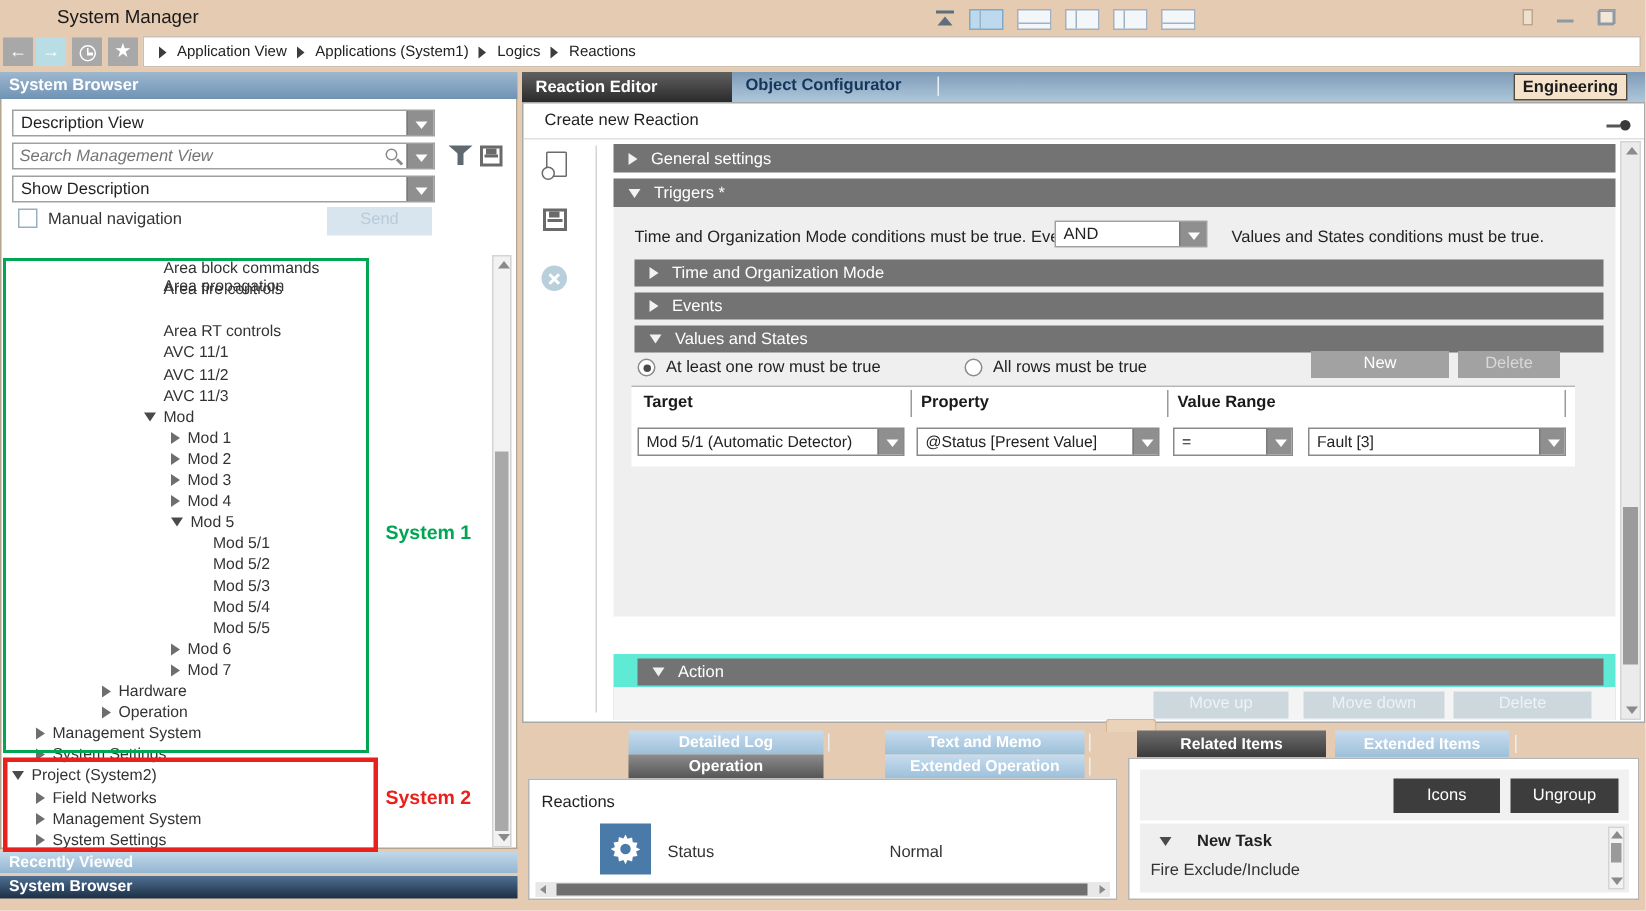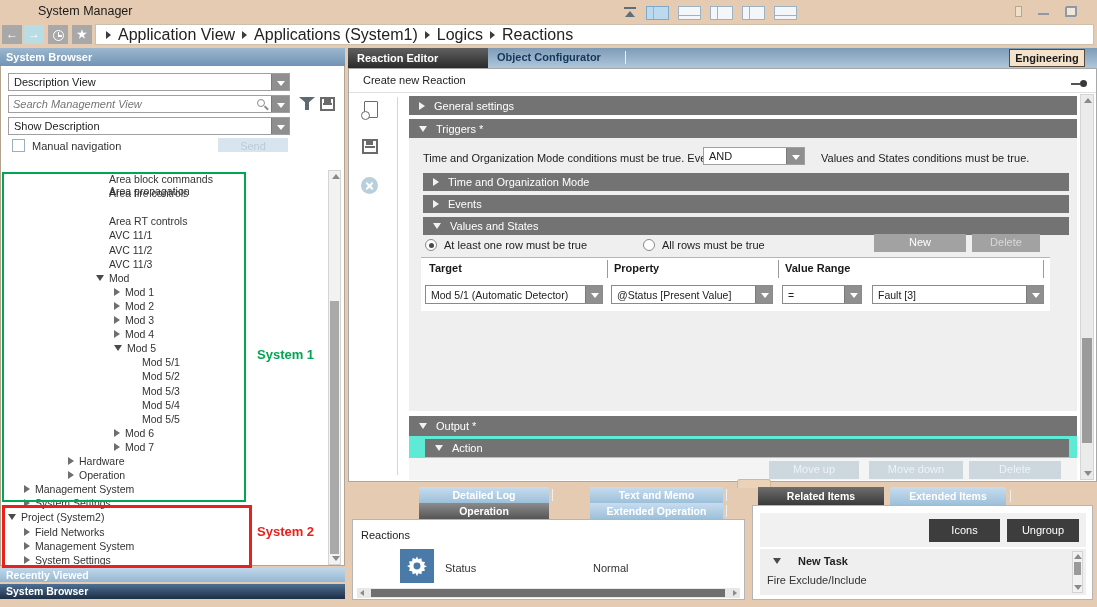--- a/index.html
+++ b/index.html
@@ -27,42 +27,42 @@
 
   
   .navrow { position:absolute; left:0; top:24px; width:1097px; height:22px; }
   .navbtn { position:absolute; top:1px; width:20px; height:19px; background:#a8a8a8; color:#fff; text-align:center; line-height:18px; font-size:12px; font-weight:bold; }
   .navbtn.fwd { background:#b9dde4; }
   .clock-glyph { display:inline-block; width:11px; height:11px; border:1.5px solid #fff; border-radius:50%; position:relative; top:3px; }
   .clock-glyph:before { content:""; position:absolute; left:4px; top:1px; width:1.5px; height:4px; background:#fff; }
   .clock-glyph:after { content:""; position:absolute; left:4px; top:4px; width:4px; height:1.5px; background:#fff; }
   .breadcrumb-bar { position:absolute; left:95px; top:0; width:999px; height:21px; background:#ffffff; border:1px solid #cdbfae; display:flex; align-items:center; padding-left:10px; gap:7px; }
   .bc-sep { width:0; height:0; border-left:5px solid #3c3c3c; border-top:4px solid transparent; border-bottom:4px solid transparent; }
-  .bc-item { font-size:16px; color:#222; }
+  .bc-item { font-size:10px; color:#222; }
 
   
   .left-panel { position:absolute; left:0; top:48px; width:345px; height:559px; }
   .sb-header { position:absolute; left:0; top:0; width:345px; height:18px; background:linear-gradient(#9db7ce,#7093b5); color:#fff; font-weight:bold; font-size:11px; line-height:18px; padding-left:6px; }
   .sb-body { position:absolute; left:0; top:18px; width:345px; height:500px; background:#fff; border:1px solid #b3a48f; border-top:none; }
   .combo { position:absolute; height:18px; background:#fff; border:1px solid #a0a0a0; }
   .combo .val { position:absolute; left:5px; top:2px; font-size:11px; color:#222; white-space:nowrap; }
   .dd-btn { position:absolute; right:0; top:0; width:18px; height:100%; background:#8f8f8f; border-left:1px solid #7a7a7a; }
   .dd-btn:before { content:""; position:absolute; left:5px; top:7px; border-left:4px solid transparent; border-right:4px solid transparent; border-top:5px solid #fff; }
   .search-input { position:absolute; left:4px; top:1px; width:230px; height:14px; border:none; outline:none; font-style:italic; color:#9a9a9a; font-size:11px; font-family:"Liberation Sans",sans-serif; background:transparent; }
   .mag-glyph { position:absolute; right:24px; top:3px; width:8px; height:8px; border:1.5px solid #8a8a8a; border-radius:50%; }
   .mag-glyph:after { content:""; position:absolute; left:6px; top:7px; width:5px; height:1.5px; background:#8a8a8a; transform:rotate(45deg); }
   .funnel-glyph { position:absolute; width:16px; height:14px; }
   .funnel-glyph:before { content:""; position:absolute; left:0; top:0; border-left:8px solid transparent; border-right:8px solid transparent; border-top:7px solid #5f6a70; }
   .funnel-glyph:after { content:""; position:absolute; left:6px; top:5px; width:4px; height:8px; background:#5f6a70; }
   .floppy-glyph { position:absolute; width:15px; height:14px; border:2px solid #6a6a6a; }
   .floppy-glyph:before { content:""; position:absolute; left:2px; top:0; width:7px; height:4px; background:#6a6a6a; }
   .floppy-glyph:after { content:""; position:absolute; left:1px; bottom:0; width:9px; height:4px; border-top:2px solid #6a6a6a; }
   .checkbox { position:absolute; width:13px; height:13px; background:#fff; border:1px solid #9ab0bd; }
   .ctl-label { position:absolute; font-size:11px; color:#333; }
-  .send-btn { position:absolute; width:70px; height:14px; background:#d9e5ee; color:#b9cbd9; text-align:center; line-height:16px; font-size:11px; }
+  .send-btn { position:absolute; width:70px; height:19px; background:#d9e5ee; color:#b9cbd9; text-align:center; line-height:16px; font-size:11px; }
 
   .tree { position:absolute; left:0; top:122px; width:345px; height:396px; overflow:hidden; }
   .tree-row { position:absolute; height:14px; display:flex; align-items:center; gap:5px; white-space:nowrap; }
   .tree-row .lbl { font-size:10.5px; color:#333; }
   .tri-r { width:0; height:0; border-left:6px solid #6e6e6e; border-top:4px solid transparent; border-bottom:4px solid transparent; }
   .tri-d { width:0; height:0; border-top:6px solid #4a4a4a; border-left:4px solid transparent; border-right:4px solid transparent; }
   .tri-spacer { width:8px; height:8px; }
   .annot-box { position:absolute; pointer-events:none; }
   .annot-lbl { position:absolute; font-weight:bold; font-size:13px; }
   .v-scroll { position:absolute; background:#f2f2f2; border:1px solid #d4d4d4; }
@@ -402,24 +402,20 @@
             <span class="val">=</span>
             <span class="dd-btn" style="width:17px;"></span>
           </div>
           <div class="dd" style="left:451px; top:27px; width:172px;">
             <span class="val">Fault [3]</span>
             <span class="dd-btn" style="width:17px;"></span>
           </div>
         </div>
       </div>
 
-      <div class="sec-hdr" style="left:60px; top:347px; width:668px; height:20px;">
-        <span class="h-tri-d"></span>
-        <span>Output *</span>
-      </div>
       <div class="out-content">
         <div class="sec-hdr" style="left:16px; top:3px; width:644px; height:18px;">
           <span class="h-tri-d"></span>
           <span>Action</span>
         </div>
         <div class="btnrow">
           <div class="disbtn" style="left:360px; top:3px; width:90px;">Move up</div>
           <div class="disbtn" style="left:460px; top:3px; width:94px;">Move down</div>
           <div class="disbtn" style="left:560px; top:3px; width:92px;">Delete</div>
         </div>

